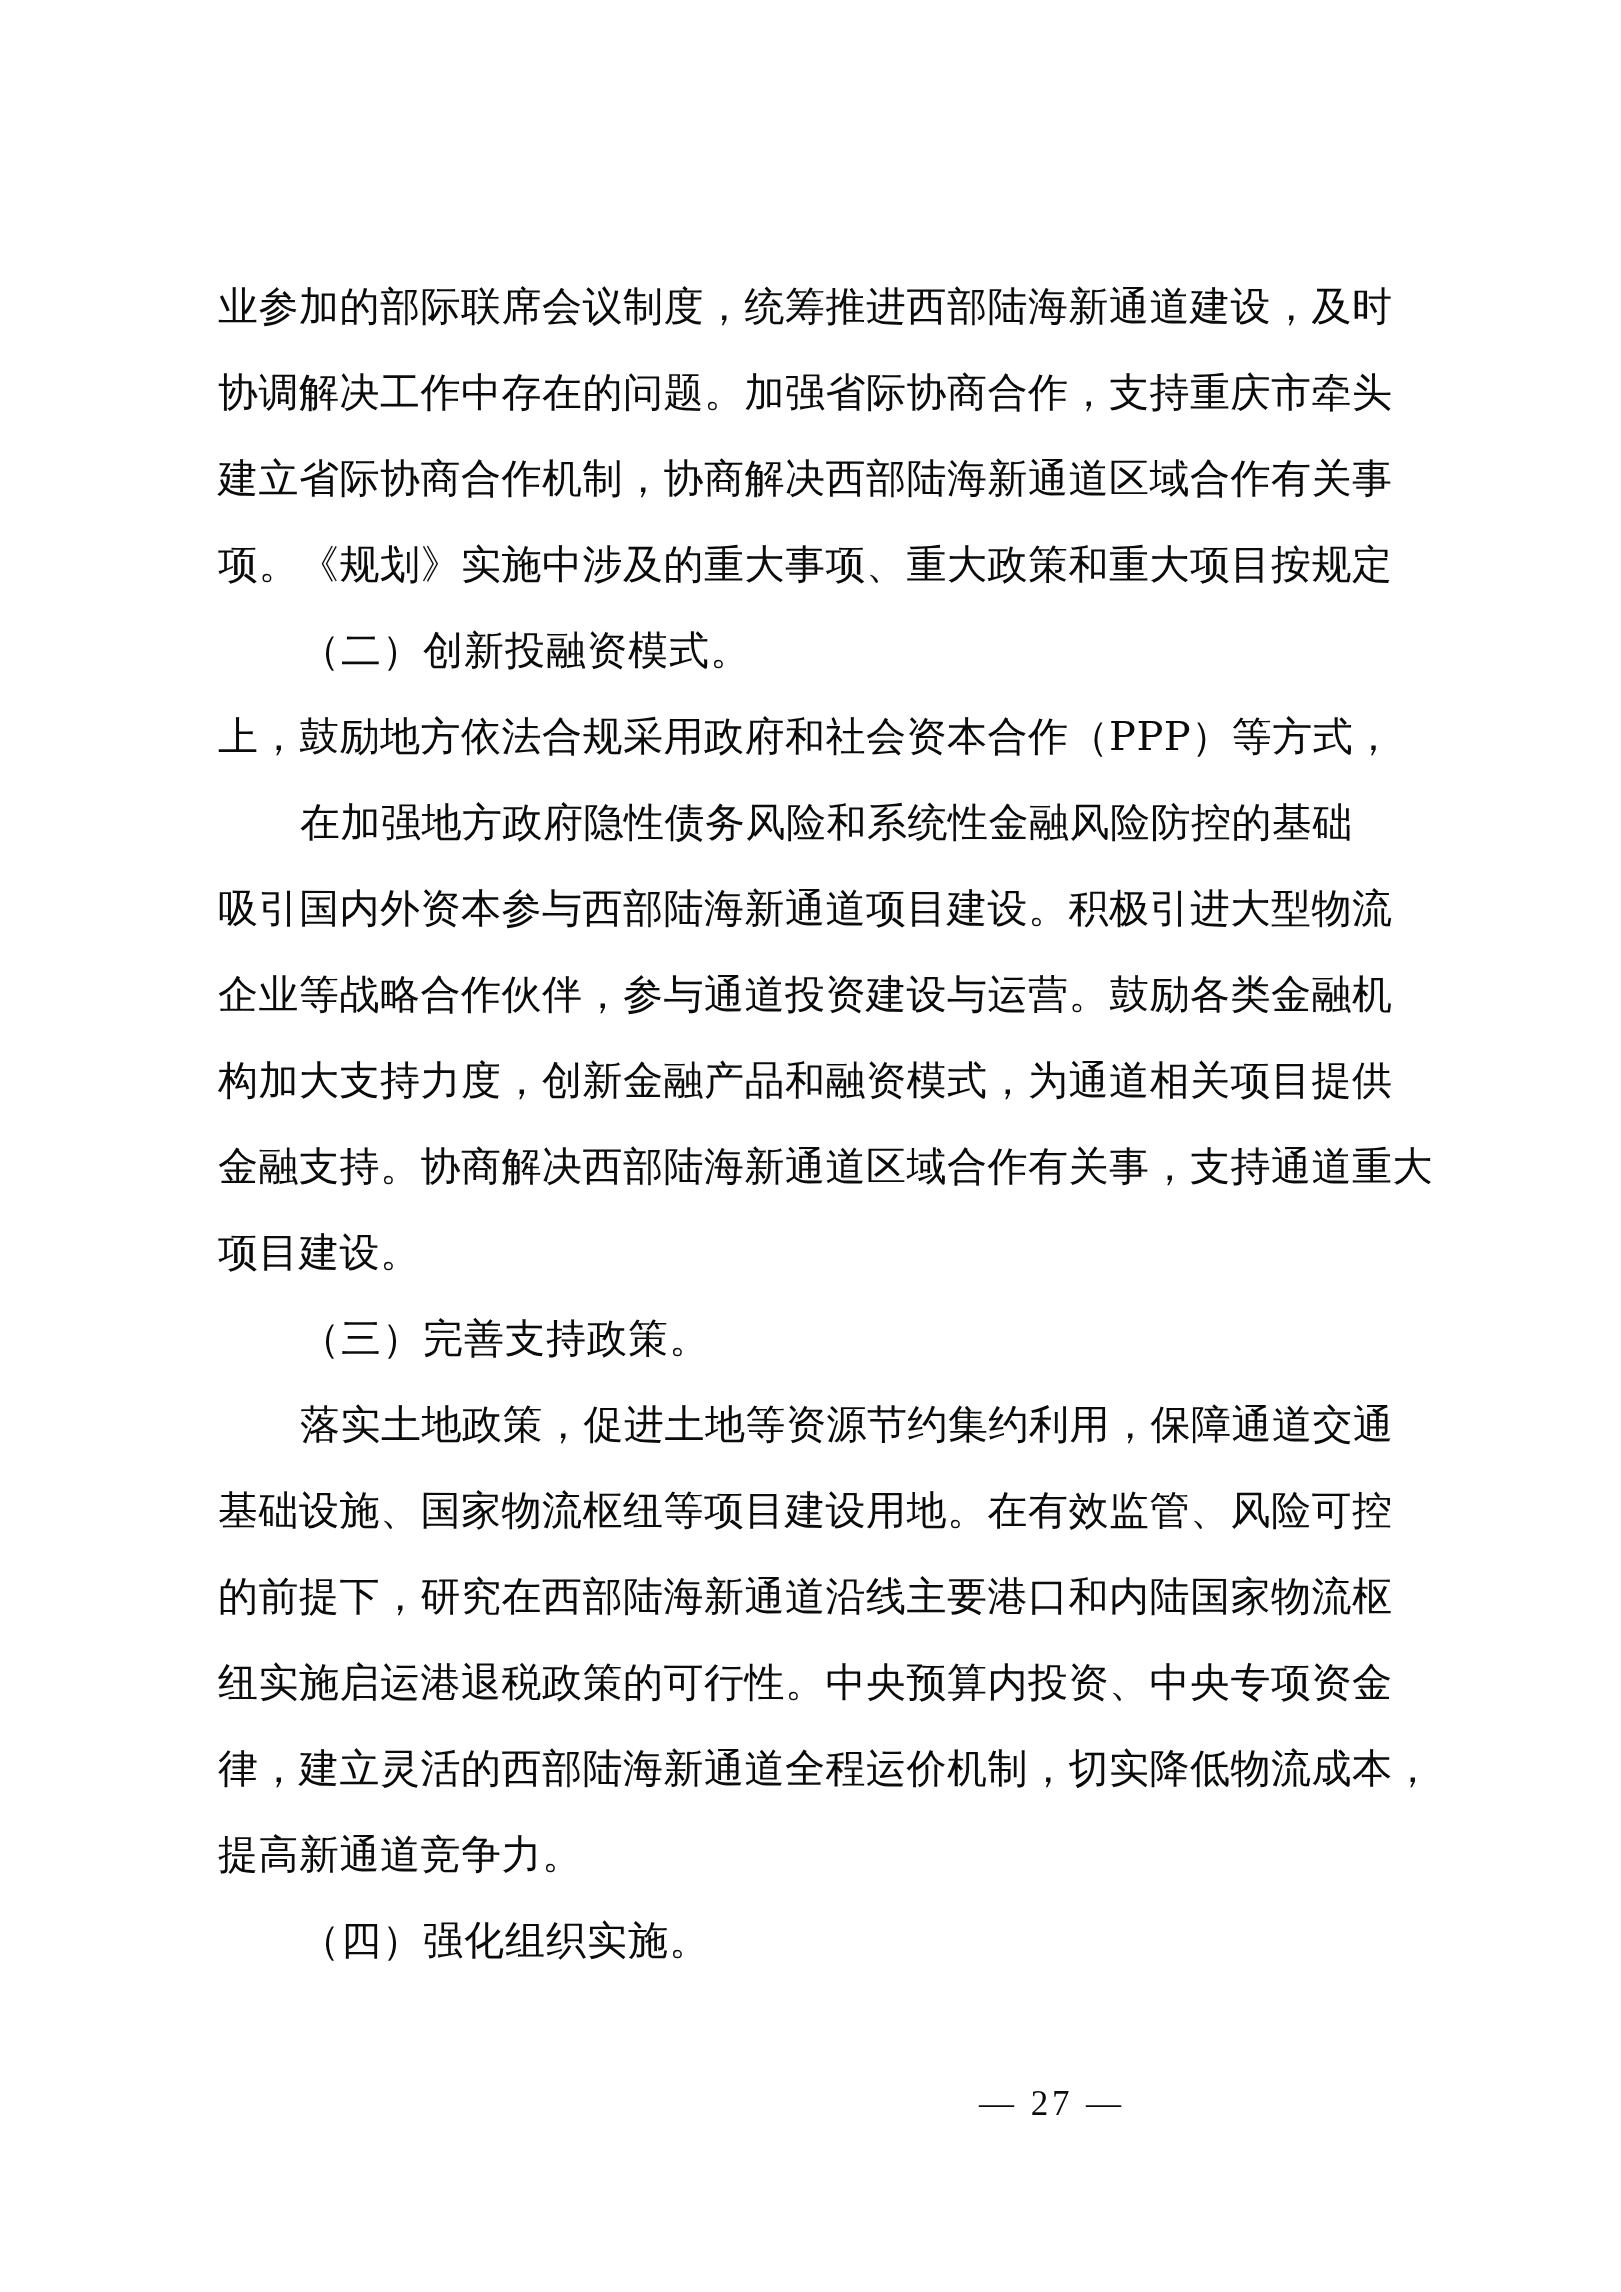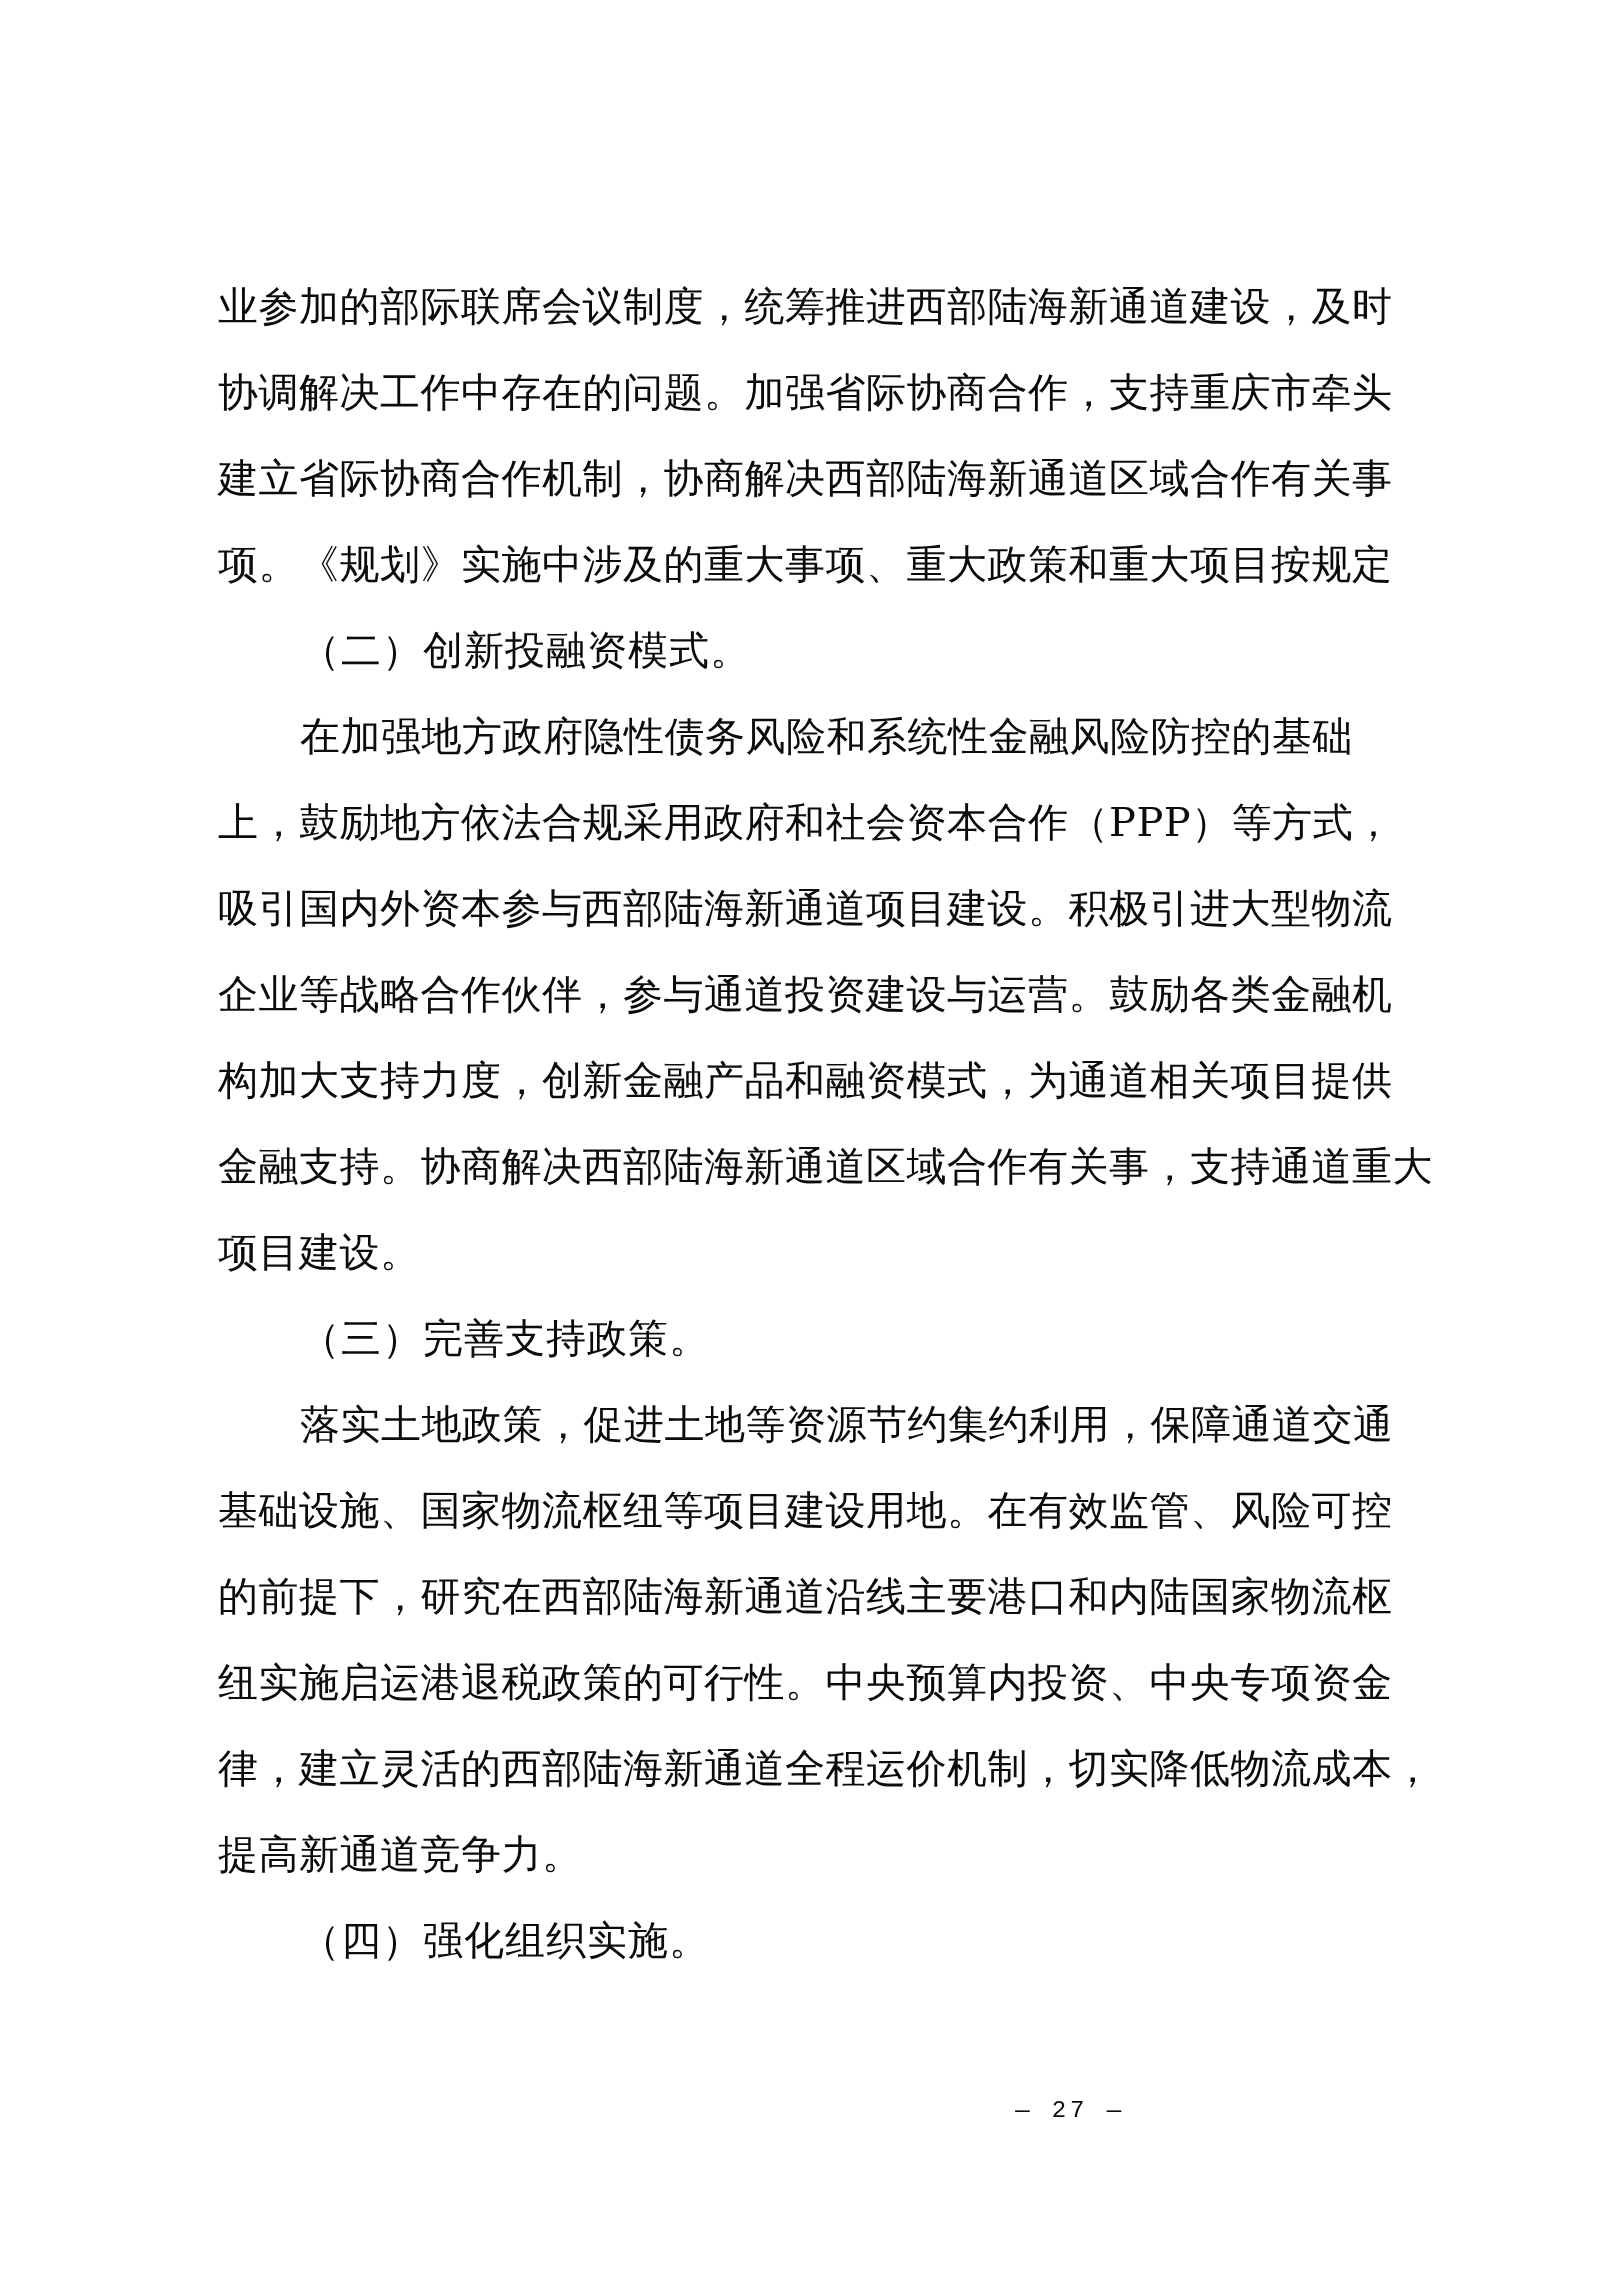--- a/index.html
+++ b/index.html
@@ -48,40 +48,40 @@
   .doc-line.heading {
     font-weight: normal;
     text-indent: 82px;
     letter-spacing: 1px;
   }
 
   .page-number {
     position: absolute;
     right: 182px;
     bottom: 169px;
-    font-family: Liberation Mono, monospace;
-    font-size: 24px;
+    font-family: Liberation Serif, serif;
+    font-size: 35px;
     letter-spacing: 3.9px;
     color: #0b0b0b;
     white-space: nowrap;
   }
 </style>
 </head>
 <body>
 
 <div class="page">
 
   <div class="text-column" id="body-container">
       <div class="doc-line">业参加的部际联席会议制度，统筹推进西部陆海新通道建设，及时</div>
       <div class="doc-line">协调解决工作中存在的问题。加强省际协商合作，支持重庆市牵头</div>
       <div class="doc-line">建立省际协商合作机制，协商解决西部陆海新通道区域合作有关事</div>
       <div class="doc-line">项。《规划》实施中涉及的重大事项、重大政策和重大项目按规定</div>
       <div class="doc-line heading">（二）创新投融资模式。</div>
+      <div class="doc-line">上，鼓励地方依法合规采用政府和社会资本合作（PPP）等方式，</div>
       <div class="doc-line indent">在加强地方政府隐性债务风险和系统性金融风险防控的基础</div>
-      <div class="doc-line">上，鼓励地方依法合规采用政府和社会资本合作（PPP）等方式，</div>
       <div class="doc-line">吸引国内外资本参与西部陆海新通道项目建设。积极引进大型物流</div>
       <div class="doc-line">企业等战略合作伙伴，参与通道投资建设与运营。鼓励各类金融机</div>
       <div class="doc-line">构加大支持力度，创新金融产品和融资模式，为通道相关项目提供</div>
       <div class="doc-line">金融支持。协商解决西部陆海新通道区域合作有关事，支持通道重大</div>
       <div class="doc-line">项目建设。</div>
       <div class="doc-line heading">（三）完善支持政策。</div>
       <div class="doc-line indent">落实土地政策，促进土地等资源节约集约利用，保障通道交通</div>
       <div class="doc-line">基础设施、国家物流枢纽等项目建设用地。在有效监管、风险可控</div>
       <div class="doc-line">的前提下，研究在西部陆海新通道沿线主要港口和内陆国家物流枢</div>
       <div class="doc-line">纽实施启运港退税政策的可行性。中央预算内投资、中央专项资金</div>

